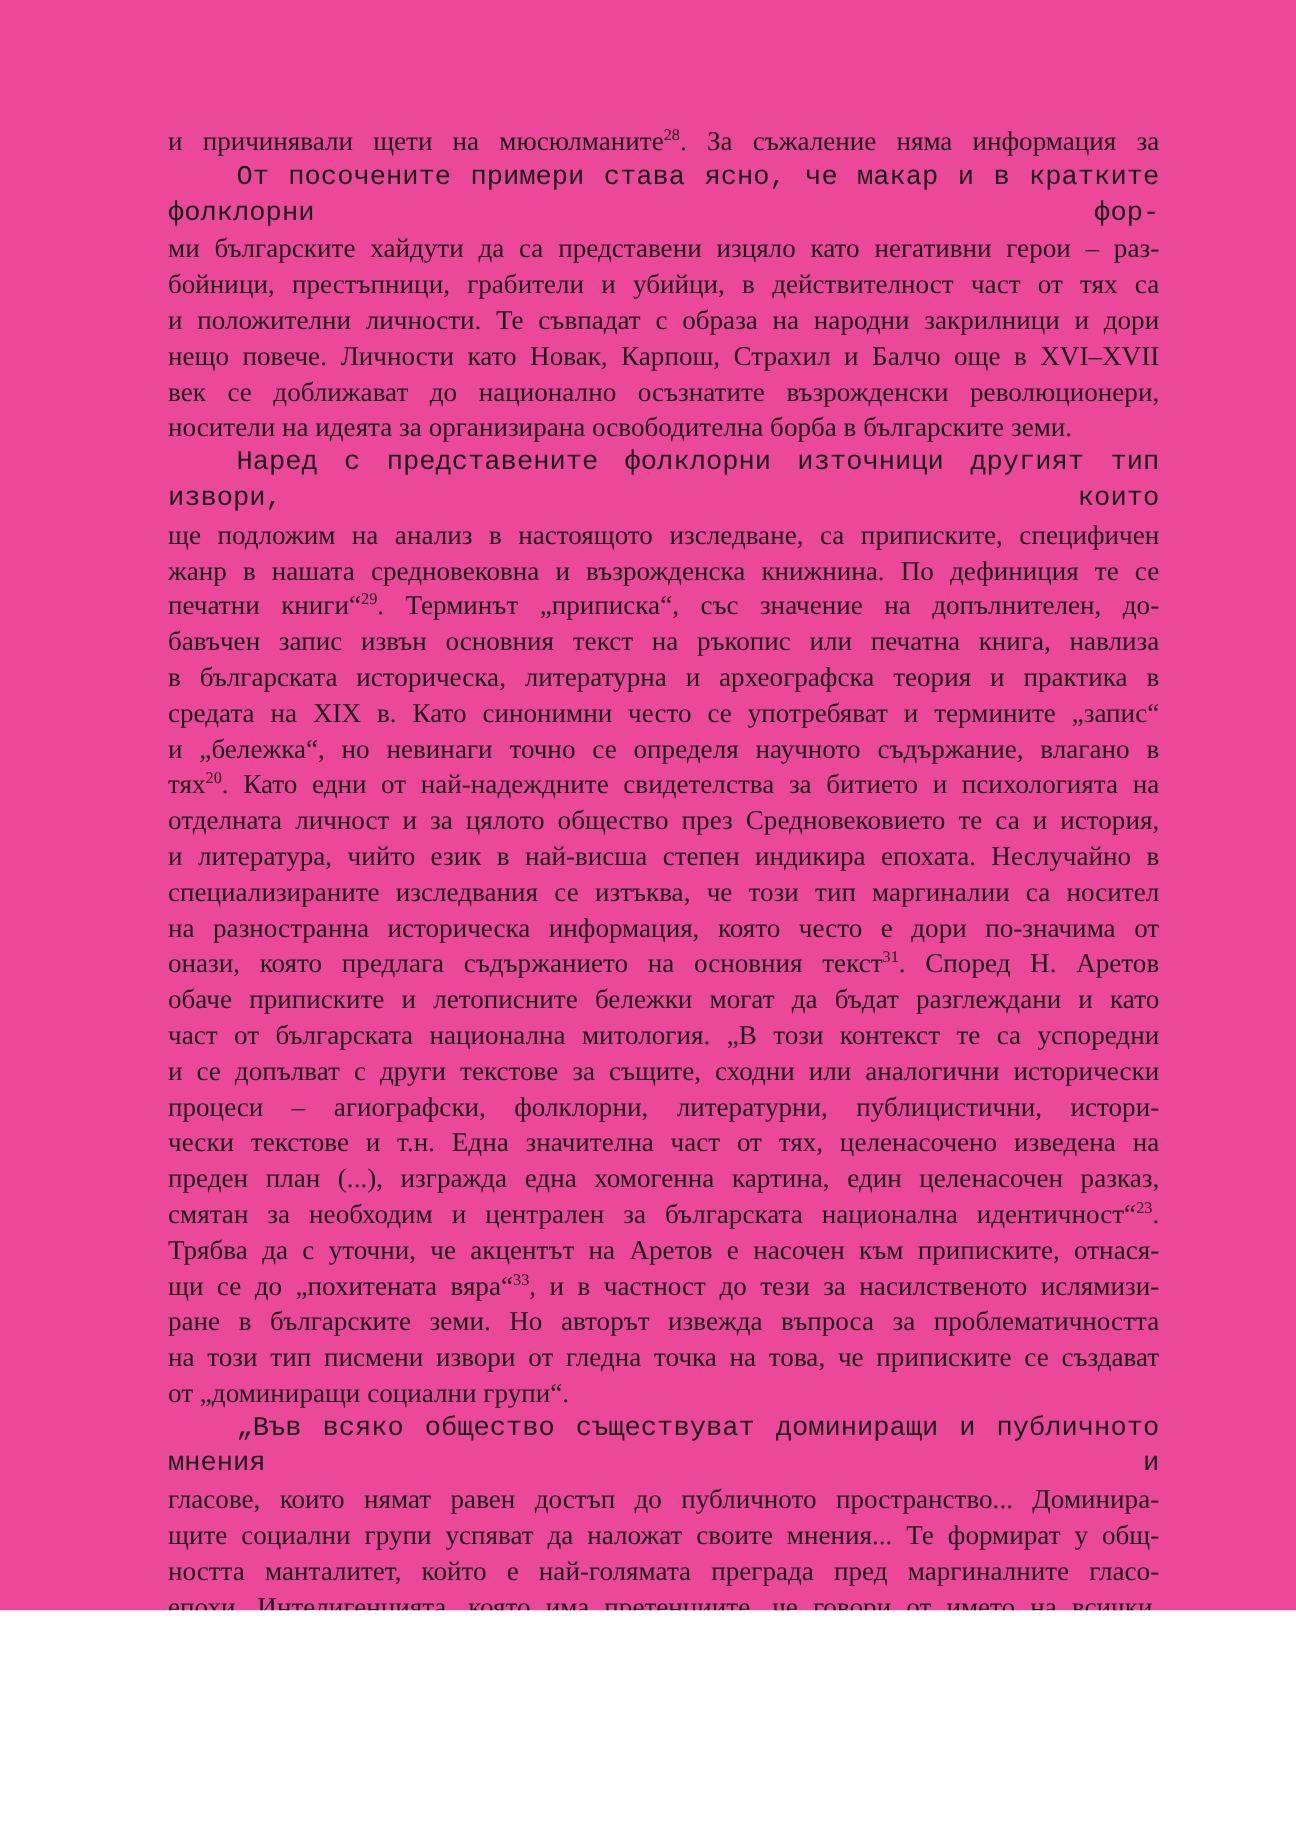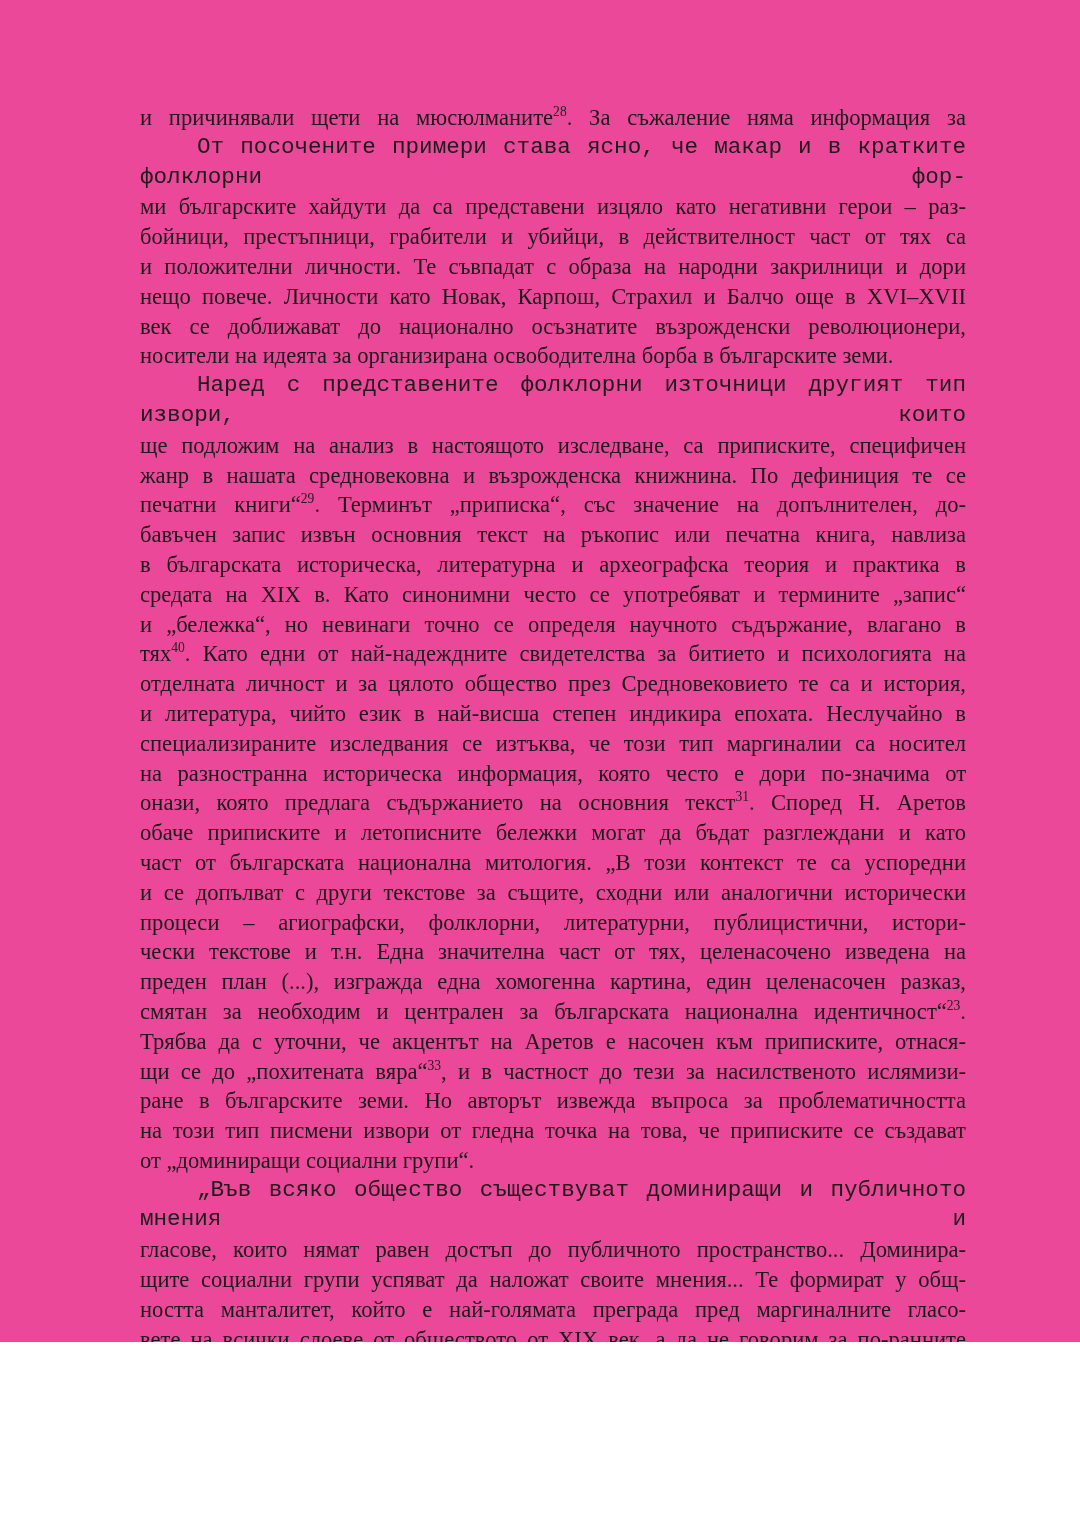--- a/index.html
+++ b/index.html
@@ -70,21 +70,21 @@
       <div class="line">век се доближават до национално осъзнатите възрожденски революционери,</div>
       <div class="line last">носители на идеята за организирана освободителна борба в българските земи.</div>
       <div class="line indent">Наред с представените фолклорни източници другият тип извори, които</div>
       <div class="line">ще подложим на анализ в настоящото изследване, са приписките, специфичен</div>
       <div class="line">жанр в нашата средновековна и възрожденска книжнина. По дефиниция те се</div>
       <div class="line">печатни книги“<sup>29</sup>. Терминът „приписка“, със значение на допълнителен, до-</div>
       <div class="line">бавъчен запис извън основния текст на ръкопис или печатна книга, навлиза</div>
       <div class="line">в българската историческа, литературна и археографска теория и практика в</div>
       <div class="line">средата на XIX в. Като синонимни често се употребяват и термините „запис“</div>
       <div class="line">и „бележка“, но невинаги точно се определя научното съдържание, влагано в</div>
-      <div class="line">тях<sup>40</sup>. Като едни от най-надеждните свидетелства за битието и психологията на</div>
+      <div class="line">тях<sup>20</sup>. Като едни от най-надеждните свидетелства за битието и психологията на</div>
       <div class="line">отделната личност и за цялото общество през Средновековието те са и история,</div>
       <div class="line">и литература, чийто език в най-висша степен индикира епохата. Неслучайно в</div>
       <div class="line">специализираните изследвания се изтъква, че този тип маргиналии са носител</div>
       <div class="line">на разностранна историческа информация, която често е дори по-значима от</div>
       <div class="line">онази, която предлага съдържанието на основния текст<sup>31</sup>. Според Н. Аретов</div>
       <div class="line">обаче приписките и летописните бележки могат да бъдат разглеждани и като</div>
       <div class="line">част от българската национална митология. „В този контекст те са успоредни</div>
       <div class="line">и се допълват с други текстове за същите, сходни или аналогични исторически</div>
       <div class="line">процеси – агиографски, фолклорни, литературни, публицистични, истори-</div>
       <div class="line">чески текстове и т.н. Една значителна част от тях, целенасочено изведена на</div>
@@ -92,17 +92,16 @@
       <div class="line">смятан за необходим и централен за българската национална идентичност“<sup>23</sup>.</div>
       <div class="line">Трябва да с уточни, че акцентът на Аретов е насочен към приписките, отнася-</div>
       <div class="line">щи се до „похитената вяра“<sup>33</sup>, и в частност до тези за насилственото ислямизи-</div>
       <div class="line">ране в българските земи. Но авторът извежда въпроса за проблематичността</div>
       <div class="line">на този тип писмени извори от гледна точка на това, че приписките се създават</div>
       <div class="line last">от „доминиращи социални групи“.</div>
       <div class="line indent">„Във всяко общество съществуват доминиращи и публичното мнения и</div>
       <div class="line">гласове, които нямат равен достъп до публичното пространство... Доминира-</div>
       <div class="line">щите социални групи успяват да наложат своите мнения... Те формират у общ-</div>
       <div class="line">ността манталитет, който е най-голямата преграда пред маргиналните гласо-</div>
-      <div class="line">вете на всички слоеве от обществото от XIX век, а да не говорим за по-ранните</div>
       <div class="line justify-last">епохи. Интелигенцията, която има претенциите, че говори от името на всички,</div>
     </div>
   <div class="page-number">140</div>
 </div>
 
 </body></html>

